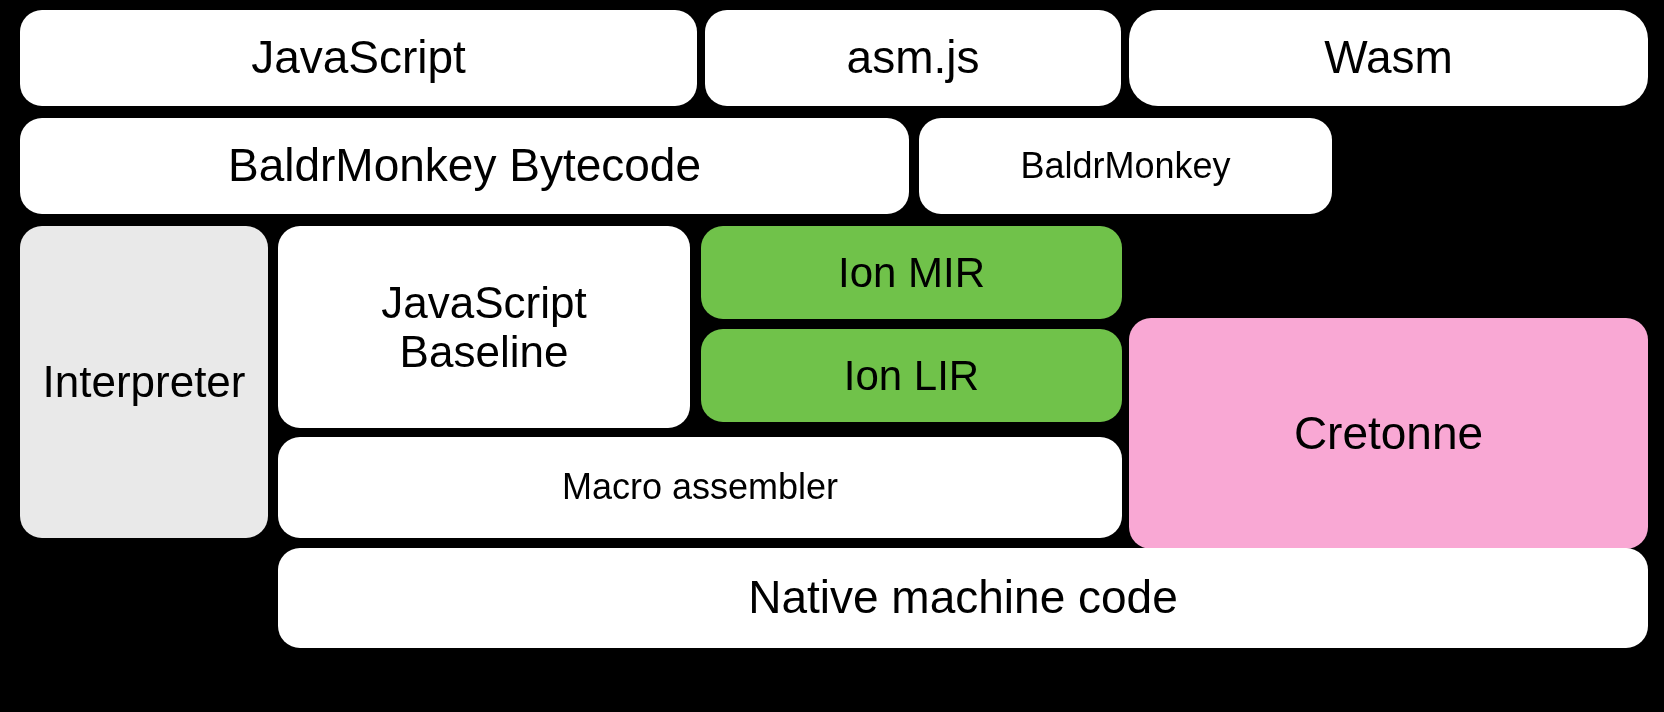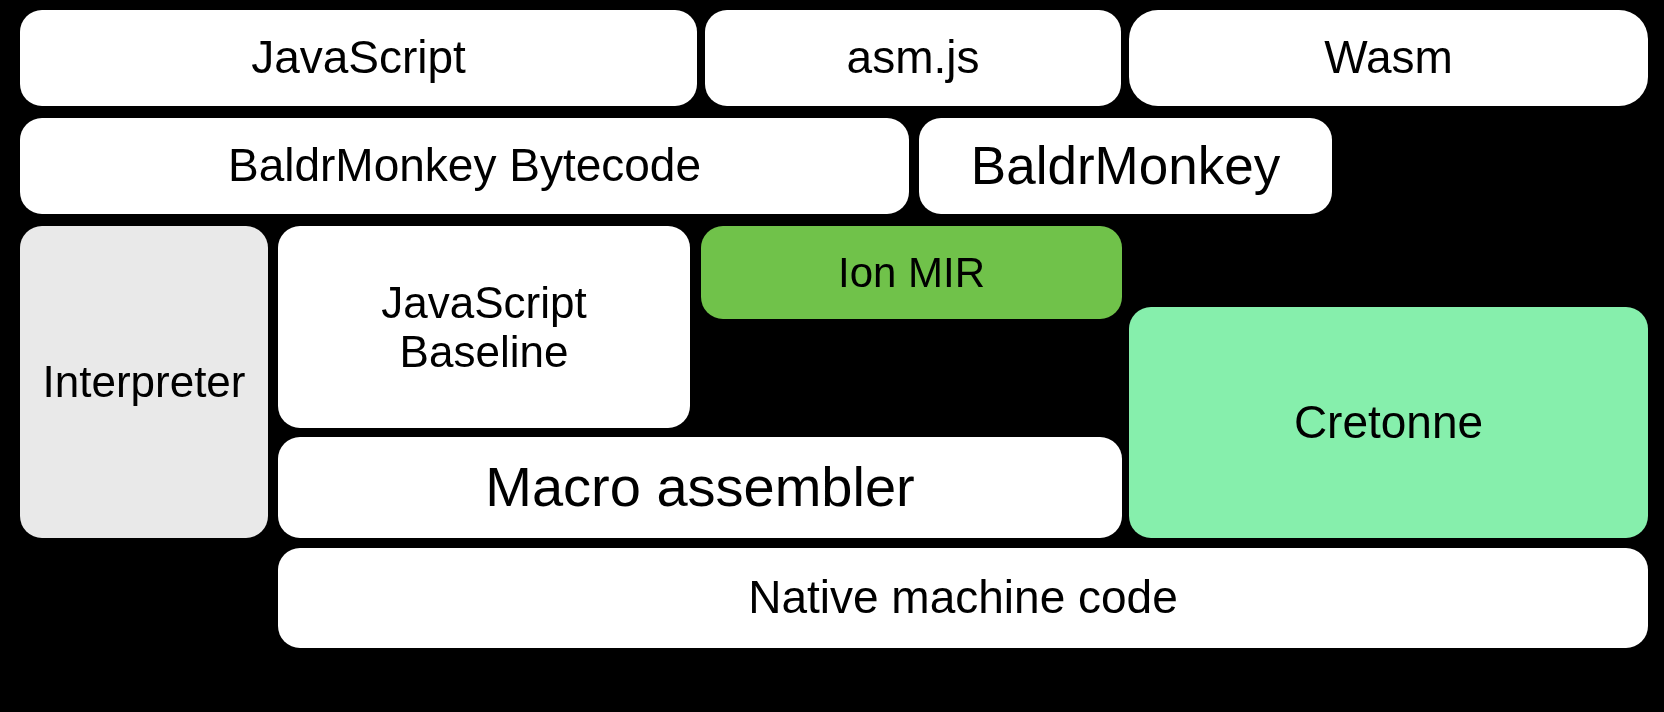--- a/index.html
+++ b/index.html
@@ -32,31 +32,32 @@
     user-select: none;
   }
   .node .label {
     display: block;
     padding: 0 10px;
   }
   
   .fill-white  { background: #ffffff; }
   .fill-grey   { background: #e9e9e9; }
   .fill-green  { background: #70c24a; align-items: center; }
-  .fill-pink   { background: #86efac; }
+  .fill-pink   { background: #f9a8d4; margin-top: 11px; }
 </style>
 </head>
 <body>
 
 <div id="diagram" style="width: 1664px; height: 712px; background: rgb(0, 0, 0);">
     <div class="node fill-white" style="left: 20px; top: 10px; width: 677px; height: 96px; border-radius: 22px; font-size: 46px;"><span class="label">JavaScript</span></div>
     <div class="node fill-white" style="left: 705px; top: 10px; width: 416px; height: 96px; border-radius: 22px; font-size: 46px;"><span class="label">asm.js</span></div>
     <div class="node fill-white" style="left: 1129px; top: 10px; width: 519px; height: 96px; border-radius: 29px; font-size: 46px;"><span class="label">Wasm</span></div>
     <div class="node fill-white" style="left: 20px; top: 118px; width: 889px; height: 96px; border-radius: 22px; font-size: 46px;"><span class="label">BaldrMonkey Bytecode</span></div>
-    <div class="node fill-white" style="left: 919px; top: 118px; width: 413px; height: 96px; border-radius: 22px; font-size: 53px;"><span class="label">BaldrMonkey</span></div>
+    <div class="node fill-white" style="left: 919px; top: 118px; width: 413px; height: 96px; border-radius: 22px; font-size: 36px;"><span class="label">BaldrMonkey</span></div>
     <div class="node fill-grey" style="left: 20px; top: 226px; width: 248px; height: 312px; border-radius: 22px; font-size: 44px;"><span class="label">Interpreter</span></div>
     <div class="node fill-white" style="left: 278px; top: 226px; width: 412px; height: 202px; border-radius: 22px; font-size: 44px;"><span class="label">JavaScript
 Baseline</span></div>
     <div class="node fill-green" style="left: 701px; top: 226px; width: 421px; height: 93px; border-radius: 22px; font-size: 42px;"><span class="label">Ion MIR</span></div>
+    <div class="node fill-green" style="left: 701px; top: 329px; width: 421px; height: 93px; border-radius: 22px; font-size: 42px;"><span class="label">Ion LIR</span></div>
     <div class="node fill-pink" style="left: 1129px; top: 307px; width: 519px; height: 231px; border-radius: 22px; font-size: 46px;"><span class="label">Cretonne</span></div>
-    <div class="node fill-white" style="left: 278px; top: 437px; width: 844px; height: 101px; border-radius: 22px; font-size: 56px;"><span class="label">Macro assembler</span></div>
+    <div class="node fill-white" style="left: 278px; top: 437px; width: 844px; height: 101px; border-radius: 22px; font-size: 36px;"><span class="label">Macro assembler</span></div>
     <div class="node fill-white" style="left: 278px; top: 548px; width: 1370px; height: 100px; border-radius: 22px; font-size: 46px;"><span class="label">Native machine code</span></div>
   </div>
 
 </body></html>

